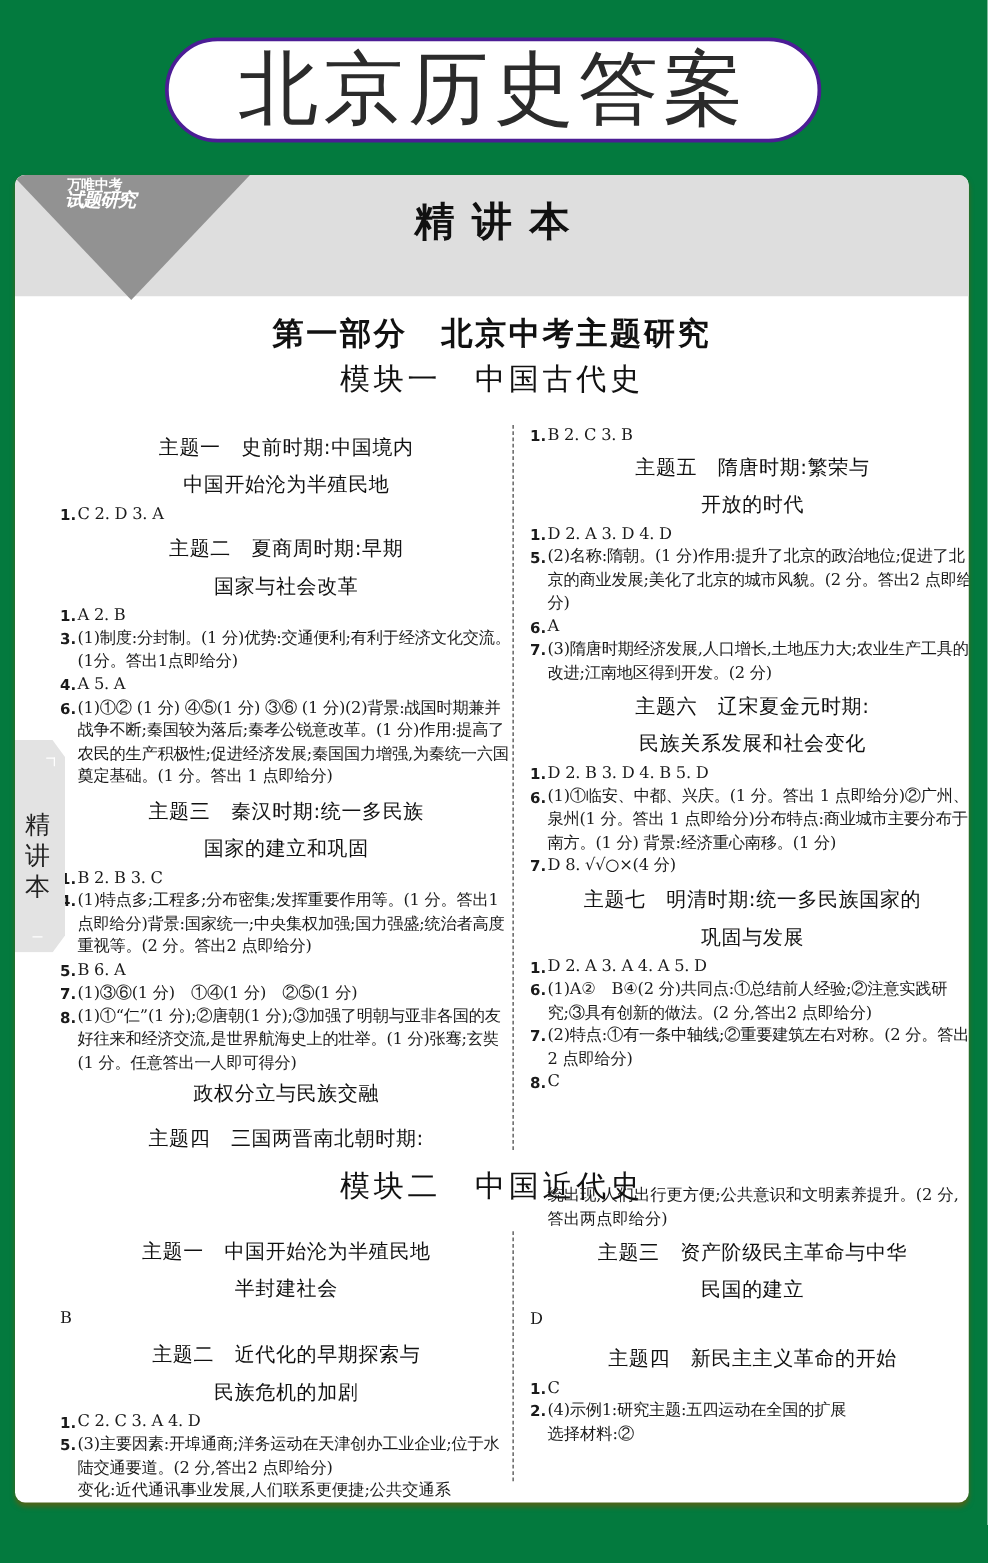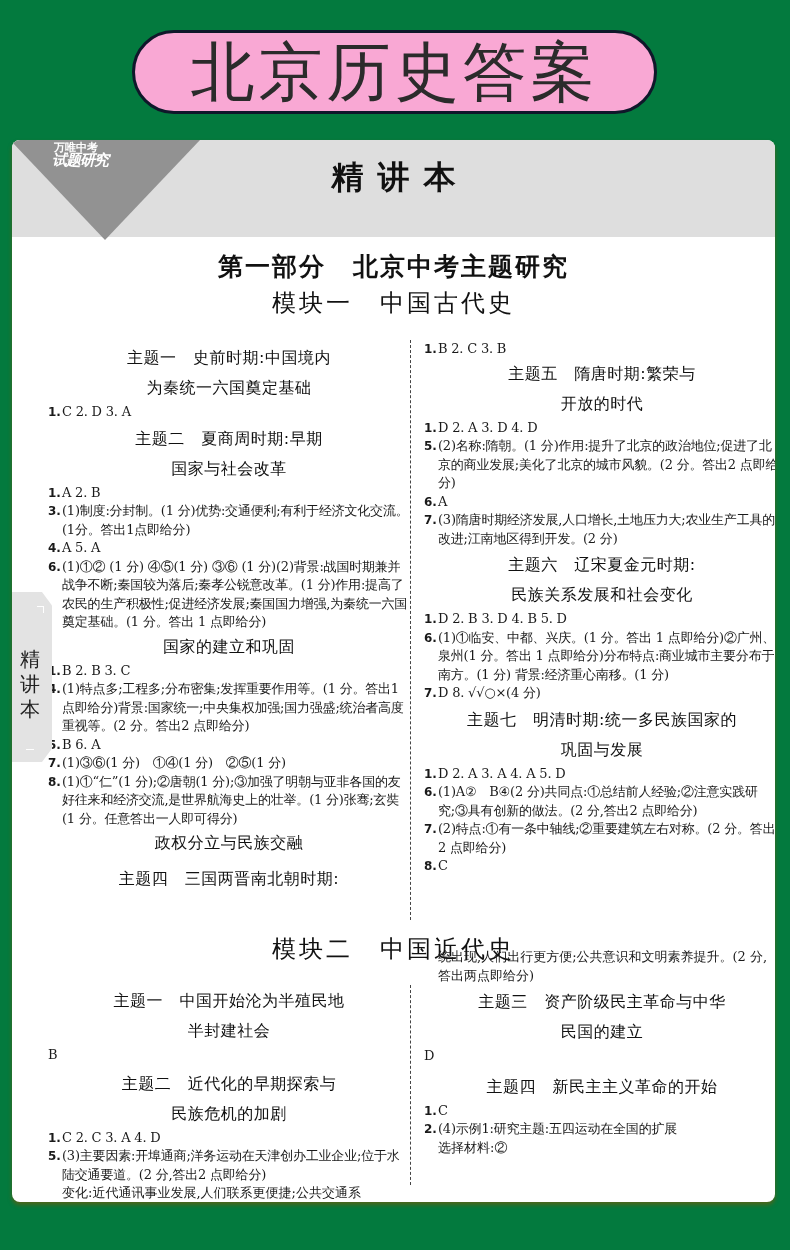--- a/index.html
+++ b/index.html
@@ -7,22 +7,22 @@
   body {
     background: #037a3e;
     font-family: "DejaVu Serif", "Liberation Serif", serif;
     color: #1a1a1a;
     position: relative;
   }
   .title-pill {
     position: absolute;
     left: 132px; top: 30px;
     width: 525px; height: 84px;
-    background: #f9a8d4;
-    border: 3px solid #0f172a;
+    background: #ffffff;
+    border: 3px solid #4c1d95;
     border-radius: 42px;
     display: flex; align-items: center; justify-content: center;
   }
   .title-pill span {
     font-family: "DejaVu Sans", "Liberation Sans", sans-serif;
     font-size: 64px;
     color: #2b2b2b;
     letter-spacing: 4px;
     line-height: 1;
   }
@@ -149,21 +149,21 @@
     <div class="bottom-mark"></div>
   </div>
 
   <div class="part-title">第一部分　北京中考主题研究</div>
   <div class="module-title" style="top:147px;">模块一　中国古代史</div>
 
   <div class="divider" style="top:200px;height:580px;"></div>
 
   <div class="col left" style="top:203px;">
     <div class="topic">主题一　史前时期:中国境内</div>
-    <div class="topic">为秦统一六国奠定基础</div>
+    <div class="topic">中国开始沦为半殖民地</div>
     <div class="item">
         <span class="num">1.</span>
         <span class="txt">C  2. D  3. A</span>
       </div>
     <div class="topic" style="margin-top:2px;">主题二　夏商周时期:早期</div>
     <div class="topic">国家与社会改革</div>
     <div class="item">
         <span class="num">1.</span>
         <span class="txt">A  2. B</span>
       </div>
@@ -172,20 +172,21 @@
         <span class="txt">(1)制度:分封制。(1 分)优势:交通便利;有利于经济文化交流。(1分。答出1点即给分)</span>
       </div>
     <div class="item">
         <span class="num">4.</span>
         <span class="txt">A  5. A</span>
       </div>
     <div class="item">
         <span class="num">6.</span>
         <span class="txt">(1)①② (1 分) ④⑤(1 分) ③⑥ (1 分)(2)背景:战国时期兼并战争不断;秦国较为落后;秦孝公锐意改革。(1 分)作用:提高了农民的生产积极性;促进经济发展;秦国国力增强,为秦统一六国奠定基础。(1 分。答出 1 点即给分)</span>
       </div>
+    <div class="topic" style="margin-top:2px;">主题三　秦汉时期:统一多民族</div>
     <div class="topic">国家的建立和巩固</div>
     <div class="item">
         <span class="num">1.</span>
         <span class="txt">B  2. B  3. C</span>
       </div>
     <div class="item">
         <span class="num">4.</span>
         <span class="txt">(1)特点多;工程多;分布密集;发挥重要作用等。(1 分。答出1点即给分)背景:国家统一;中央集权加强;国力强盛;统治者高度重视等。(2 分。答出2 点即给分)</span>
       </div>
     <div class="item">

